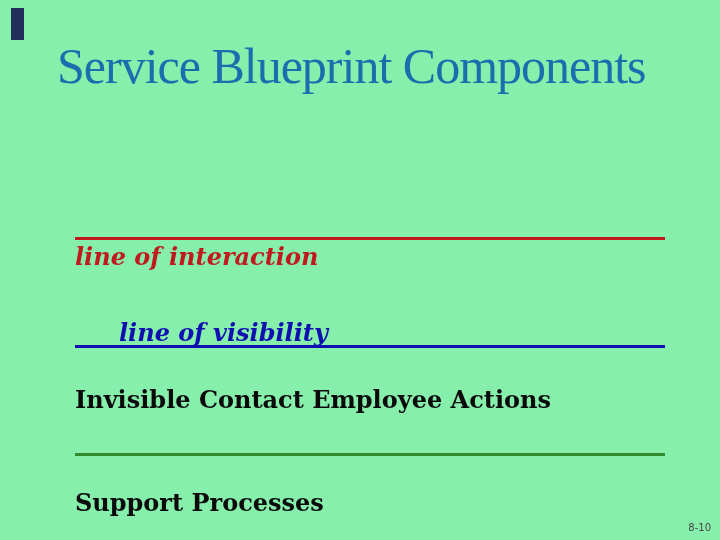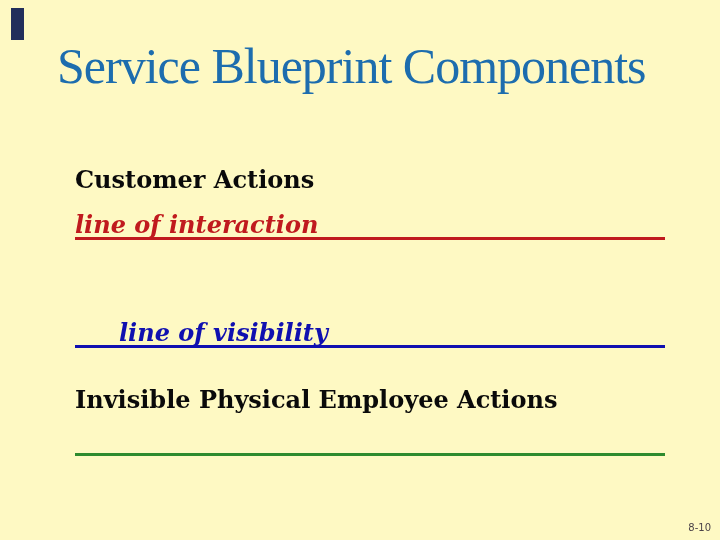--- a/index.html
+++ b/index.html
@@ -1,20 +1,20 @@
 <!DOCTYPE html>
 <html><head>
 <meta charset="utf-8">
 <style>
   html, body { margin: 0; padding: 0; background: #ffffff; }
   .slide {
     position: relative;
     width: 720px;
     height: 540px;
-    background: #fef9c3;
+    background: #86efac;
     overflow: hidden;
     font-family: "DejaVu Serif", serif;
     text-decoration: underline;
   }
   .accent-bar {
     position: absolute;
     left: 11px; top: 8px;
     width: 13px; height: 32px;
     background: #222F5B;
   }
@@ -45,21 +45,21 @@
     font-style: italic;
     line-height: 1;
     white-space: nowrap;
   }
   .divider {
     position: absolute;
     left: 75px;
     width: 590px;
     height: 3px;
   }
-  .lbl-red   { color: #C01A1E; }
+  .lbl-red   { color: #C01A1E; margin-top: 32px; }
   .lbl-blue  { color: #1010B0; }
   .lbl-green { color: #2E8B2E; }
   .div-red   { background: #C01A1E; }
   .div-blue  { background: #1010B0; }
   .div-green { background: #2E8B2E; }
 
   .row-physical   { top: 124px; }
   .row-customer   { top: 168px; }
   .row-interact   { top: 213px; }
   .rule-interact  { top: 237px; }
@@ -83,32 +83,32 @@
 </head>
 <body>
 
 <div class="slide">
 
   <div class="accent-bar"></div>
 
   <div class="title">Service Blueprint Components</div>
 
 
-  <div class="category row-customer">Customer Actions</div>
 
   <div class="line-label lbl-red row-interact">line of interaction</div>
 
   <div class="divider div-red rule-interact"></div>
 
 
   <div class="line-label lbl-blue row-visibility">line of visibility</div>
 
   <div class="divider div-blue rule-visibility"></div>
 
-  <div class="category row-invisible">Invisible Physical Employee Actions</div>
+  <div class="category row-invisible">Invisible Contact Employee Actions</div>
 
 
   <div class="divider div-green rule-internal"></div>
 
+  <div class="category row-support">Support Processes</div>
 
   <div class="page-number">8-10</div>
 
 </div>
 
 </body></html>

